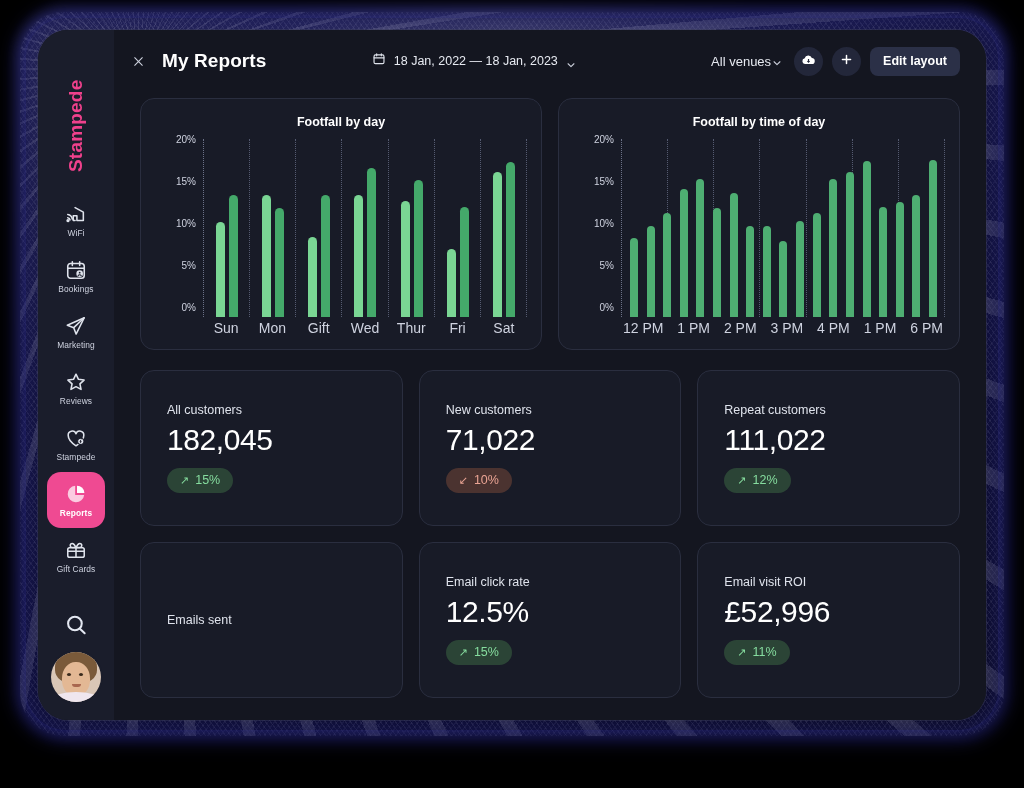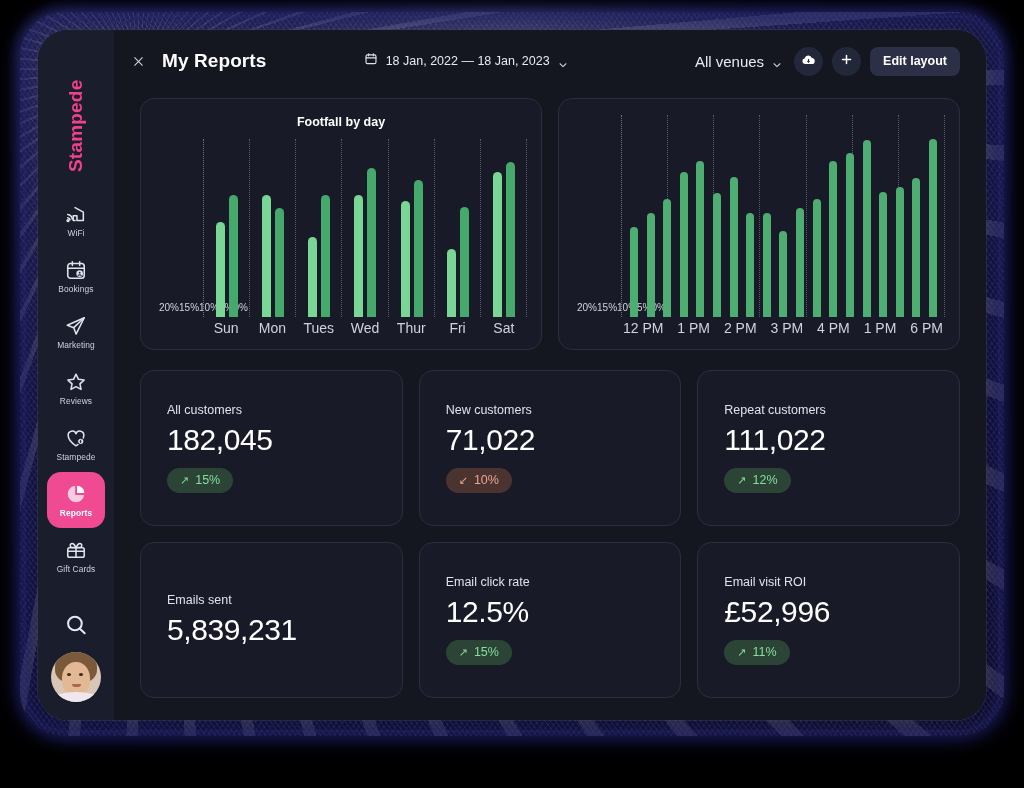--- a/index.html
+++ b/index.html
@@ -163,22 +163,22 @@
     display: flex; align-items: center; justify-content: center;
     gap: 8px;
     margin-left: -30px;
   }
   .date-pill {
     display: flex; align-items: center; gap: 8px;
     color: #e7eaf1; font-size: 12.5px; cursor: pointer;
   }
   .topbar-right { display: flex; align-items: center; gap: 9px; }
   .venue-select {
-    display: flex; align-items: center; gap: 8px;
-    color: #e7eaf1; font-size: 15px; cursor: pointer;
+    display: flex; align-items: center; gap: 1px;
+    color: #e7eaf1; font-size: 13px; cursor: pointer;
     margin-right: 3px;
   }
   .round-btn {
     width: 29px; height: 29px; border-radius: 50%;
     background: #23273a;
     display: flex; align-items: center; justify-content: center;
     cursor: pointer;
     border: none;
   }
   .edit-btn {
@@ -217,21 +217,21 @@
     margin-bottom: 10px;
   }
   .plot {
     flex: 1;
     display: flex;
     min-height: 0;
     padding-left: 4px;
   }
   .yaxis {
     width: 44px; flex: 0 0 44px;
-    display: flex; flex-direction: row; justify-content: space-between;
+    display: flex; flex-direction: column; justify-content: space-between;
     align-items: flex-end;
     padding-right: 7px;
     padding-bottom: 22px;
   }
   .ytick { font-size: 10px; color: #cfd3e0; line-height: 1; transform: translateY(-4px); }
   .plot-area { flex: 1; position: relative; min-width: 0; }
   .plot-inner {
     position: absolute; left: 0; right: 0; top: 0; bottom: 22px;
     border-left: 1px dotted #6b7187;
   }
@@ -514,31 +514,32 @@
                       </div>
                       <div class="group">
                         <div class="bar s0" style="height: 81.3636%;"></div>
                         <div class="bar s1" style="height: 87.2727%;"></div>
                       </div>
                     </div>
                 </div>
                 <div class="xaxis" id="xaxis0">
                     <div class="xlab">Sun</div>
                     <div class="xlab">Mon</div>
-                    <div class="xlab">Tues</div>
+                    <div class="xlab">Gift</div>
                     <div class="xlab">Wed</div>
                     <div class="xlab">Thur</div>
                     <div class="xlab">Fri</div>
                     <div class="xlab">Sat</div>
                   </div>
               </div>
             </div>
           </div>
 
           <div class="card chart-card">
+            <div class="chart-title">Footfall by time of day</div>
             <div class="plot">
               <div class="yaxis" id="yaxis1">
                   <span class="ytick">20%</span>
                   <span class="ytick">15%</span>
                   <span class="ytick">10%</span>
                   <span class="ytick">5%</span>
                   <span class="ytick">0%</span>
                 </div>
               <div class="plot-area">
                 <div class="plot-inner">
@@ -608,21 +609,20 @@
             <div class="card stat-card">
               <div class="stat-label">Repeat customers</div>
               <div class="stat-value">111,022</div>
               <div class="badge up">
                 <span class="arrow">↗</span>
                 <span>12%</span>
               </div>
             </div>
             <div class="card stat-card">
               <div class="stat-label">Emails sent</div>
-              <div class="stat-value">5,839,231</div>
             </div>
             <div class="card stat-card">
               <div class="stat-label">Email click rate</div>
               <div class="stat-value">12.5%</div>
               <div class="badge up">
                 <span class="arrow">↗</span>
                 <span>15%</span>
               </div>
             </div>
             <div class="card stat-card">

